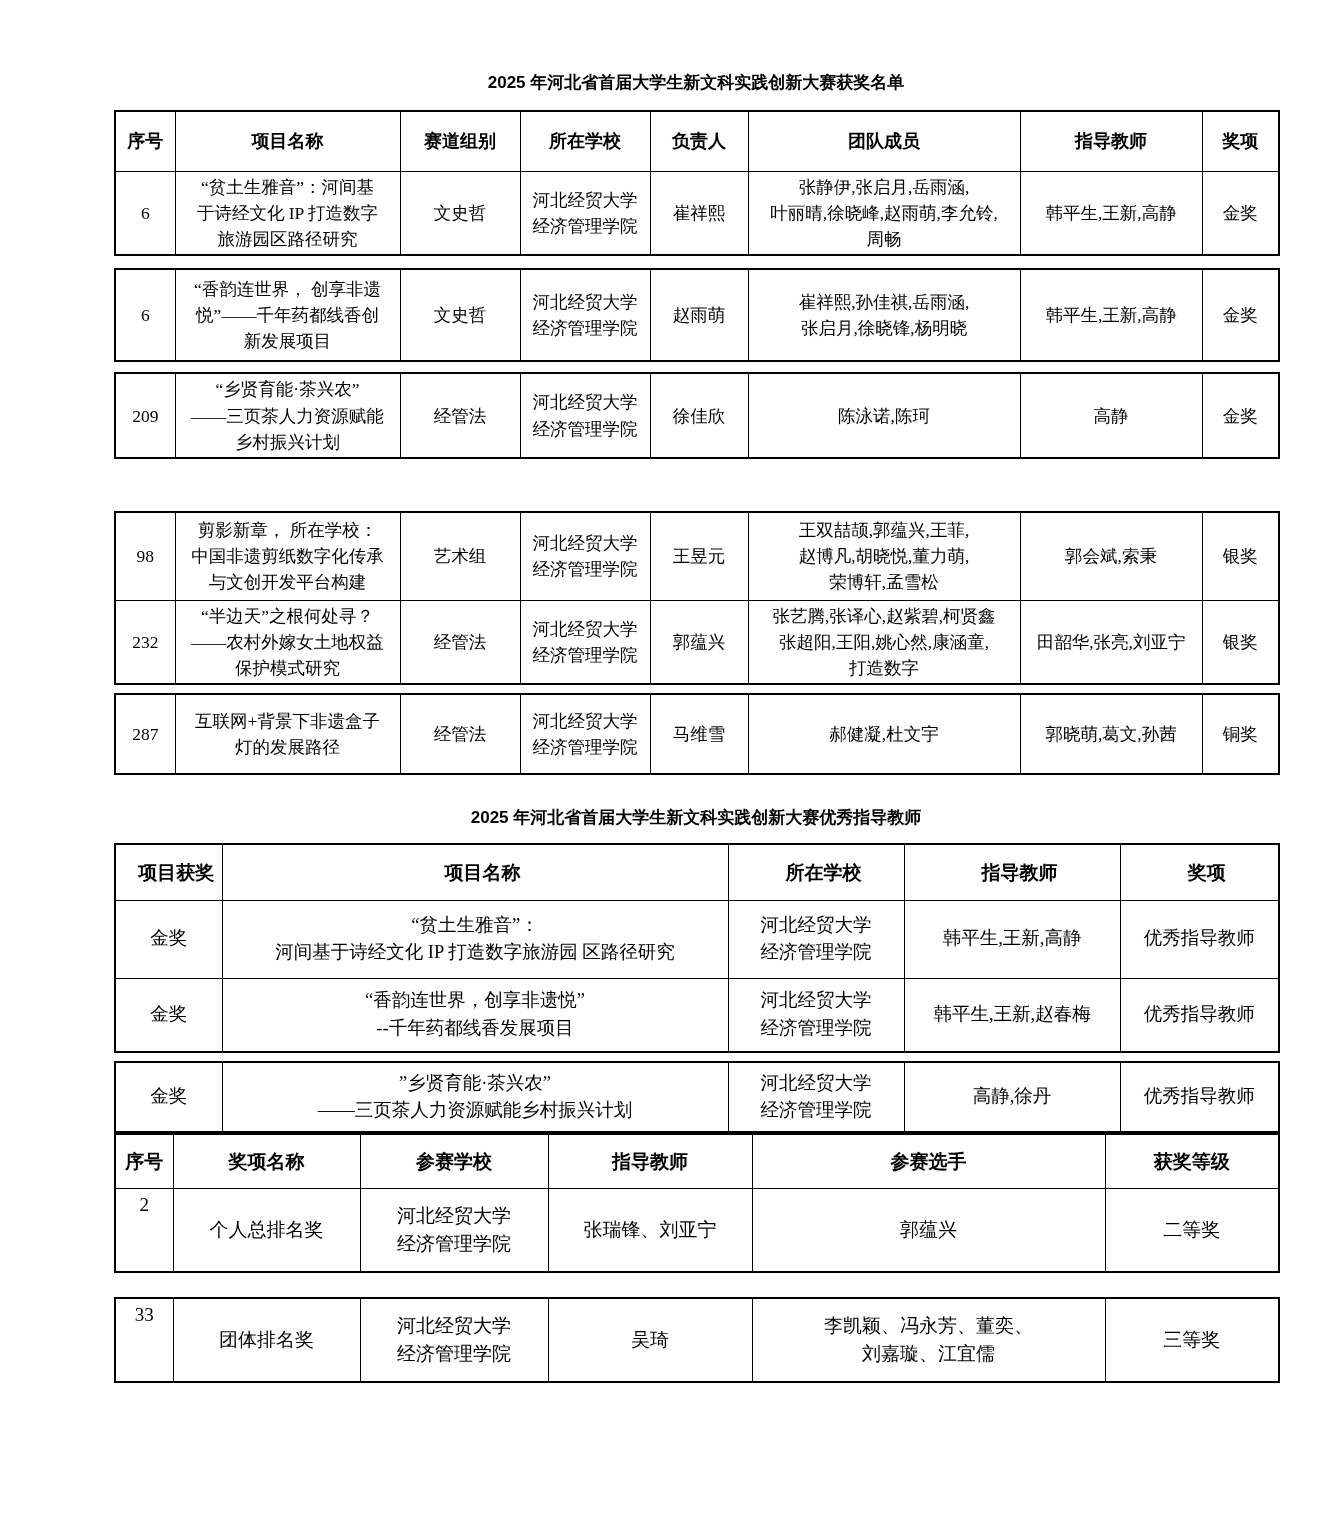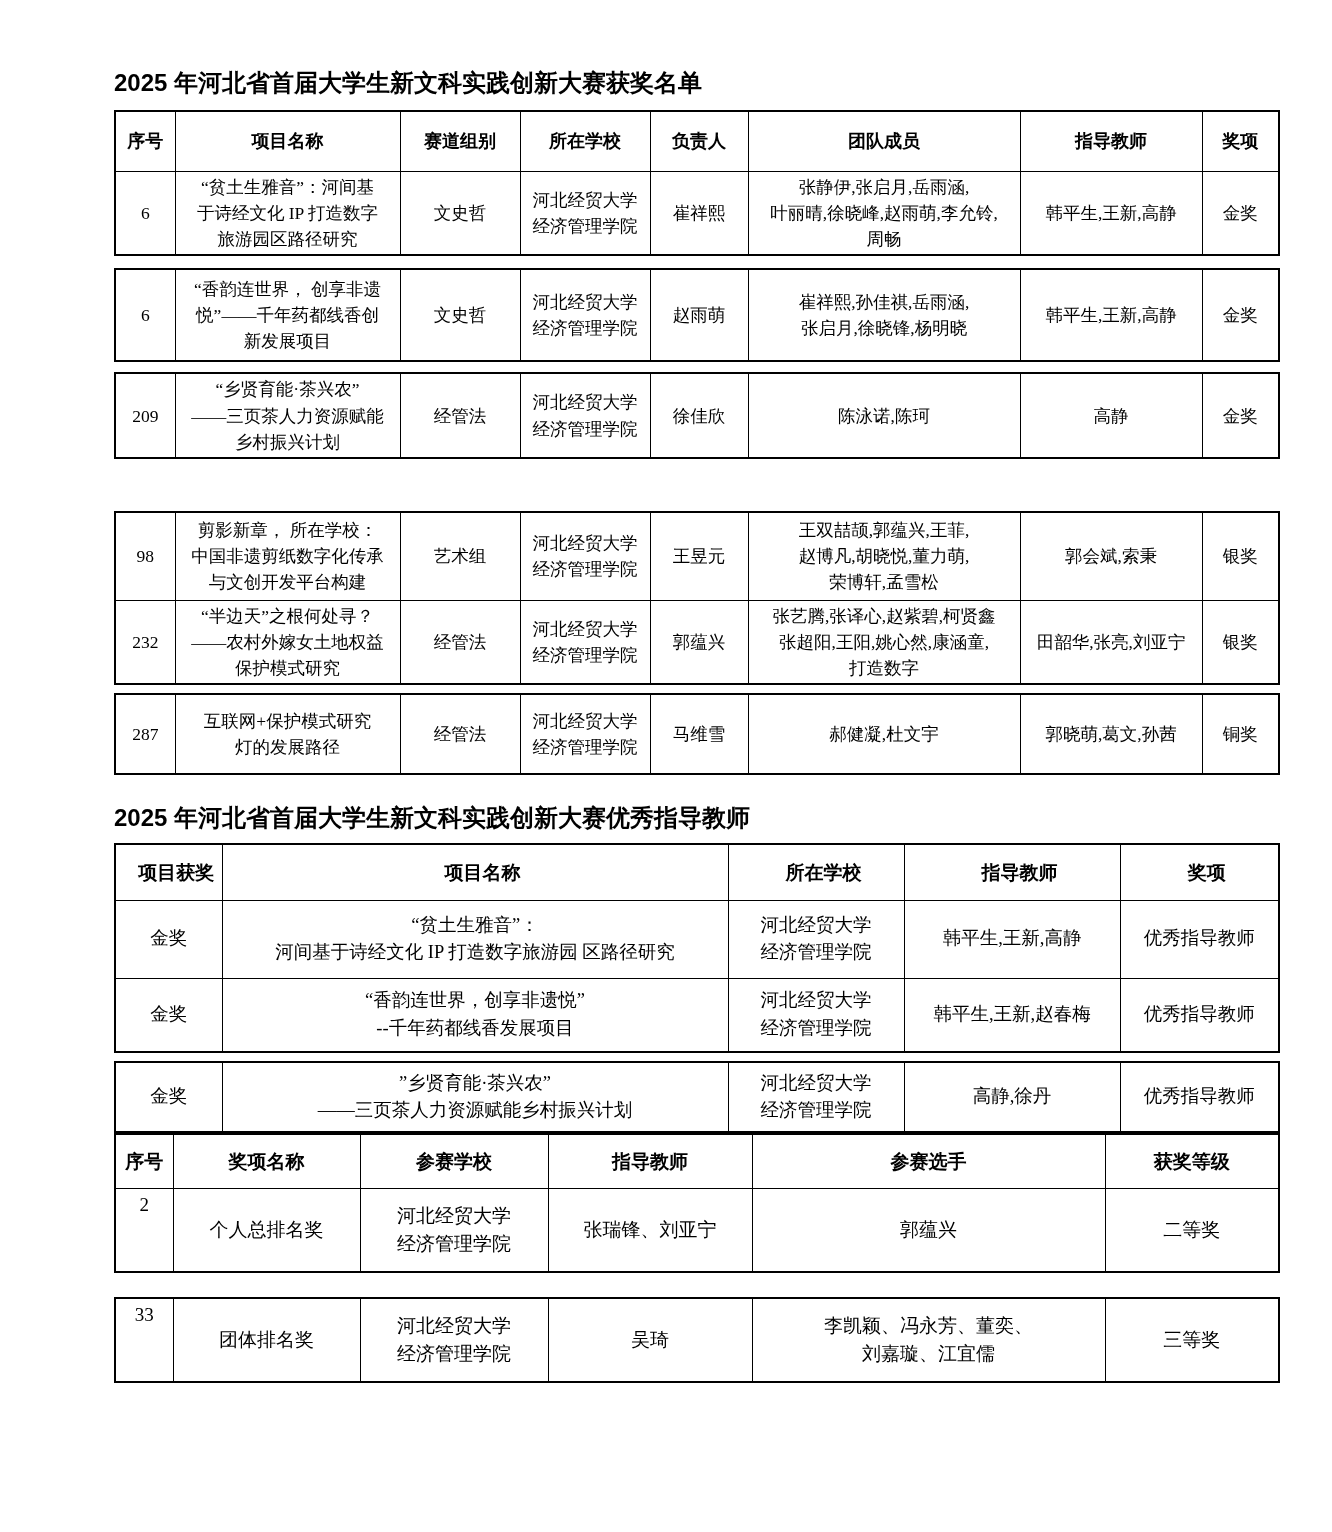--- a/index.html
+++ b/index.html
@@ -12,22 +12,23 @@
     overflow:hidden;
     box-sizing:border-box;
     padding-top:66px;
   }
   .content { margin-left:114px; width:1164px; }
 
   .doc-title {
     margin:0; padding:0;
     font-family:"Liberation Sans","DejaVu Sans",sans-serif;
     font-weight:bold;
-    font-size:24px;
+    font-size:17px;
     line-height:34px;
+    text-align:center;
     color:#000;
   }
   .mb10 { margin-bottom:10px; }
   .mb12 { margin-bottom:12px; }
   .mb8  { margin-bottom:8px; }
   .mb52 { margin-bottom:52px; }
   .mt26 { margin-top:26px; }
   .mt6  { margin-top:6px; }
   .mb4  { margin-bottom:4px; }
   .mb24 { margin-bottom:24px; }
@@ -225,21 +226,21 @@
           <col style="width:120px">
           <col style="width:130px">
         <col style="width:98px">
           <col style="width:272px">
           <col style="width:182px">
           <col style="width:77px">
       </colgroup>
       <tbody>
       <tr class="h80">
         <td>287</td>
-        <td>互联网+保护模式研究
+        <td>互联网+背景下非遗盒子
 灯的发展路径</td>
         <td>经管法</td>
         <td>河北经贸大学
 经济管理学院</td>
         <td>马维雪</td>
         <td>郝健凝,杜文宇</td>
         <td>郭晓萌,葛文,孙茜</td>
         <td>铜奖</td>
       </tr>
     </tbody>

